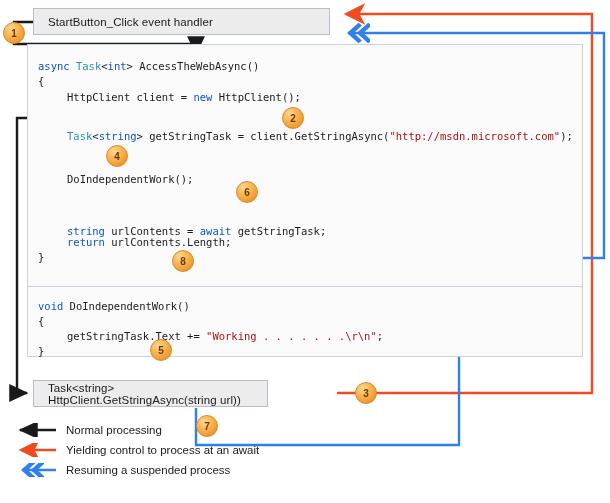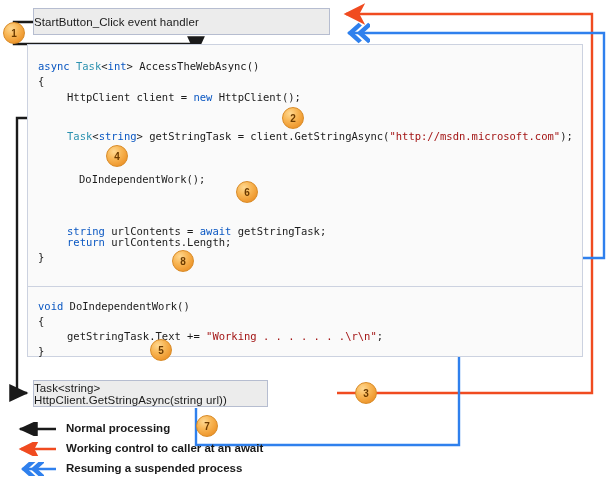--- a/index.html
+++ b/index.html
@@ -2,40 +2,40 @@
 <html><head>
 <meta charset="utf-8">
 <style>
   html,body{margin:0;padding:0;background:#ffffff;}
   #stage{position:relative;width:610px;height:503px;background:#ffffff;
          font-family:"Liberation Sans", sans-serif;overflow:hidden;}
   #wires{position:absolute;left:0;top:0;width:610px;height:503px;}
 
   .box{position:absolute;background:#ececec;border:1px solid #b6bdd0;
        box-sizing:border-box;display:flex;align-items:center;}
-  .box .txt{font-size:11.5px;color:#1a1a1a;letter-spacing:.1px;}
+  .box .txt{font-size:11.5px;color:#1a1a1a;padding-left:14px;letter-spacing:.1px;}
 
   #codepanel{position:absolute;left:27px;top:44px;width:556px;height:313px;
              background:#fafafa;border:1px solid #ccd2e0;box-sizing:border-box;}
   #codepanel2{position:absolute;left:27px;top:286px;width:556px;height:71px;
              background:#fafafa;border:1px solid #ccd2e0;box-sizing:border-box;}
 
   .code{position:absolute;font-family:"DejaVu Sans Mono", monospace;
         font-size:10.5px;color:#1b1b1b;white-space:pre;line-height:1;}
   .kw{color:#0a57c2;}
   .ty{color:#2b91af;}
   .st{color:#a31515;}
 
   .marker{position:absolute;width:22px;height:22px;border-radius:50%;
           background:radial-gradient(circle at 36% 30%, #ffd08a 0%, #f6a githubc 1%, #f5a83c 45%, #e8902a 100%);
           border:1px solid #d98b27;box-sizing:border-box;
           display:flex;align-items:center;justify-content:center;
           font-size:10px;color:#6b3a00;font-weight:bold;}
 
-  .legend-row{position:absolute;height:16px;display:flex;align-items:flex-start;font-weight:bold;}
+  .legend-row{position:absolute;height:16px;display:flex;align-items:center;}
   .legend-label{font-size:11.5px;color:#1a1a1a;margin-left:8px;white-space:nowrap;}
 </style>
 </head>
 <body>
 
 <div id="stage">
 
   <svg id="wires" viewBox="0 0 610 503" xmlns="http://www.w3.org/2000/svg">
     <defs>
       <marker id="ah-black" markerWidth="9" markerHeight="9" refX="7.4" refY="4" orient="auto">
@@ -85,21 +85,21 @@
 
   <div class="box" id="bottombox" style="left:33px;top:380px;width:235px;height:27px;">
     <span class="txt">Task&lt;string&gt; HttpClient.GetStringAsync(string url))</span>
   </div>
 
   <div id="code-layer">
       <div class="code" style="left: 38px; top: 61px;"><span class="kw">async </span><span class="ty">Task</span><span>&lt;</span><span class="kw">int</span><span>&gt; AccessTheWebAsync()</span></div>
       <div class="code" style="left: 38px; top: 76px;"><span>{</span></div>
       <div class="code" style="left: 67px; top: 92px;"><span>HttpClient client = </span><span class="kw">new</span><span> HttpClient();</span></div>
       <div class="code" style="left: 67px; top: 131px;"><span class="ty">Task</span><span>&lt;</span><span class="kw">string</span><span>&gt; getStringTask = client.GetStringAsync(</span><span class="st">"http://msdn.microsoft.com"</span><span>);</span></div>
-      <div class="code" style="left: 79px; top: 174px;"><span>DoIndependentWork();</span></div>
+      <div class="code" style="left: 67px; top: 174px;"><span>DoIndependentWork();</span></div>
       <div class="code" style="left: 67px; top: 226px;"><span class="kw">string</span><span> urlContents = </span><span class="kw">await</span><span> getStringTask;</span></div>
       <div class="code" style="left: 67px; top: 237px;"><span class="kw">return</span><span> urlContents.Length;</span></div>
       <div class="code" style="left: 38px; top: 252px;"><span>}</span></div>
       <div class="code" style="left: 38px; top: 301px;"><span class="kw">void</span><span> DoIndependentWork()</span></div>
       <div class="code" style="left: 38px; top: 316px;"><span>{</span></div>
       <div class="code" style="left: 67px; top: 331px;"><span>getStringTask.Text += </span><span class="st">"Working . . . . . . .\r\n"</span><span>;</span></div>
       <div class="code" style="left: 38px; top: 346px;"><span>}</span></div>
     </div>
 
   <div id="marker-layer">
@@ -128,21 +128,21 @@
 
     <div class="legend-row" style="left:8px;top:442px;">
       <svg width="50" height="14" viewBox="0 0 50 14">
         <defs>
             <marker id="lg-orange" markerWidth="10" markerHeight="10" refX="8" refY="4.5" orient="auto">
           <path d="M0,0 L9,4.5 L0,9 L2.4,4.5 Z" fill="#f04b20"></path>
             </marker>
           </defs>
         <path d="M48,7 L13,7" stroke="#f04b20" stroke-width="2.4" fill="none" marker-end="url(#lg-orange)"></path>
       </svg>
-      <span class="legend-label">Working control to caller at an await</span>
+      <span class="legend-label">Yielding control to process at an await</span>
     </div>
 
     <div class="legend-row" style="left:8px;top:462px;">
       <svg width="50" height="14" viewBox="0 0 50 14">
         <defs>
             <marker id="lg-blue" markerWidth="11" markerHeight="9" refX="9" refY="4.5" orient="auto">
           <path d="M4.6,0.2 L9.4,4.5 L4.6,8.8 L3.2,7.6 L6.6,4.5 L3.2,1.4 Z" fill="#2f80ed"></path>
           <path d="M0.6,0.2 L5.4,4.5 L0.6,8.8 L-0.8,7.6 L2.6,4.5 L-0.8,1.4 Z" fill="#2f80ed"></path>
             </marker>
           </defs>

